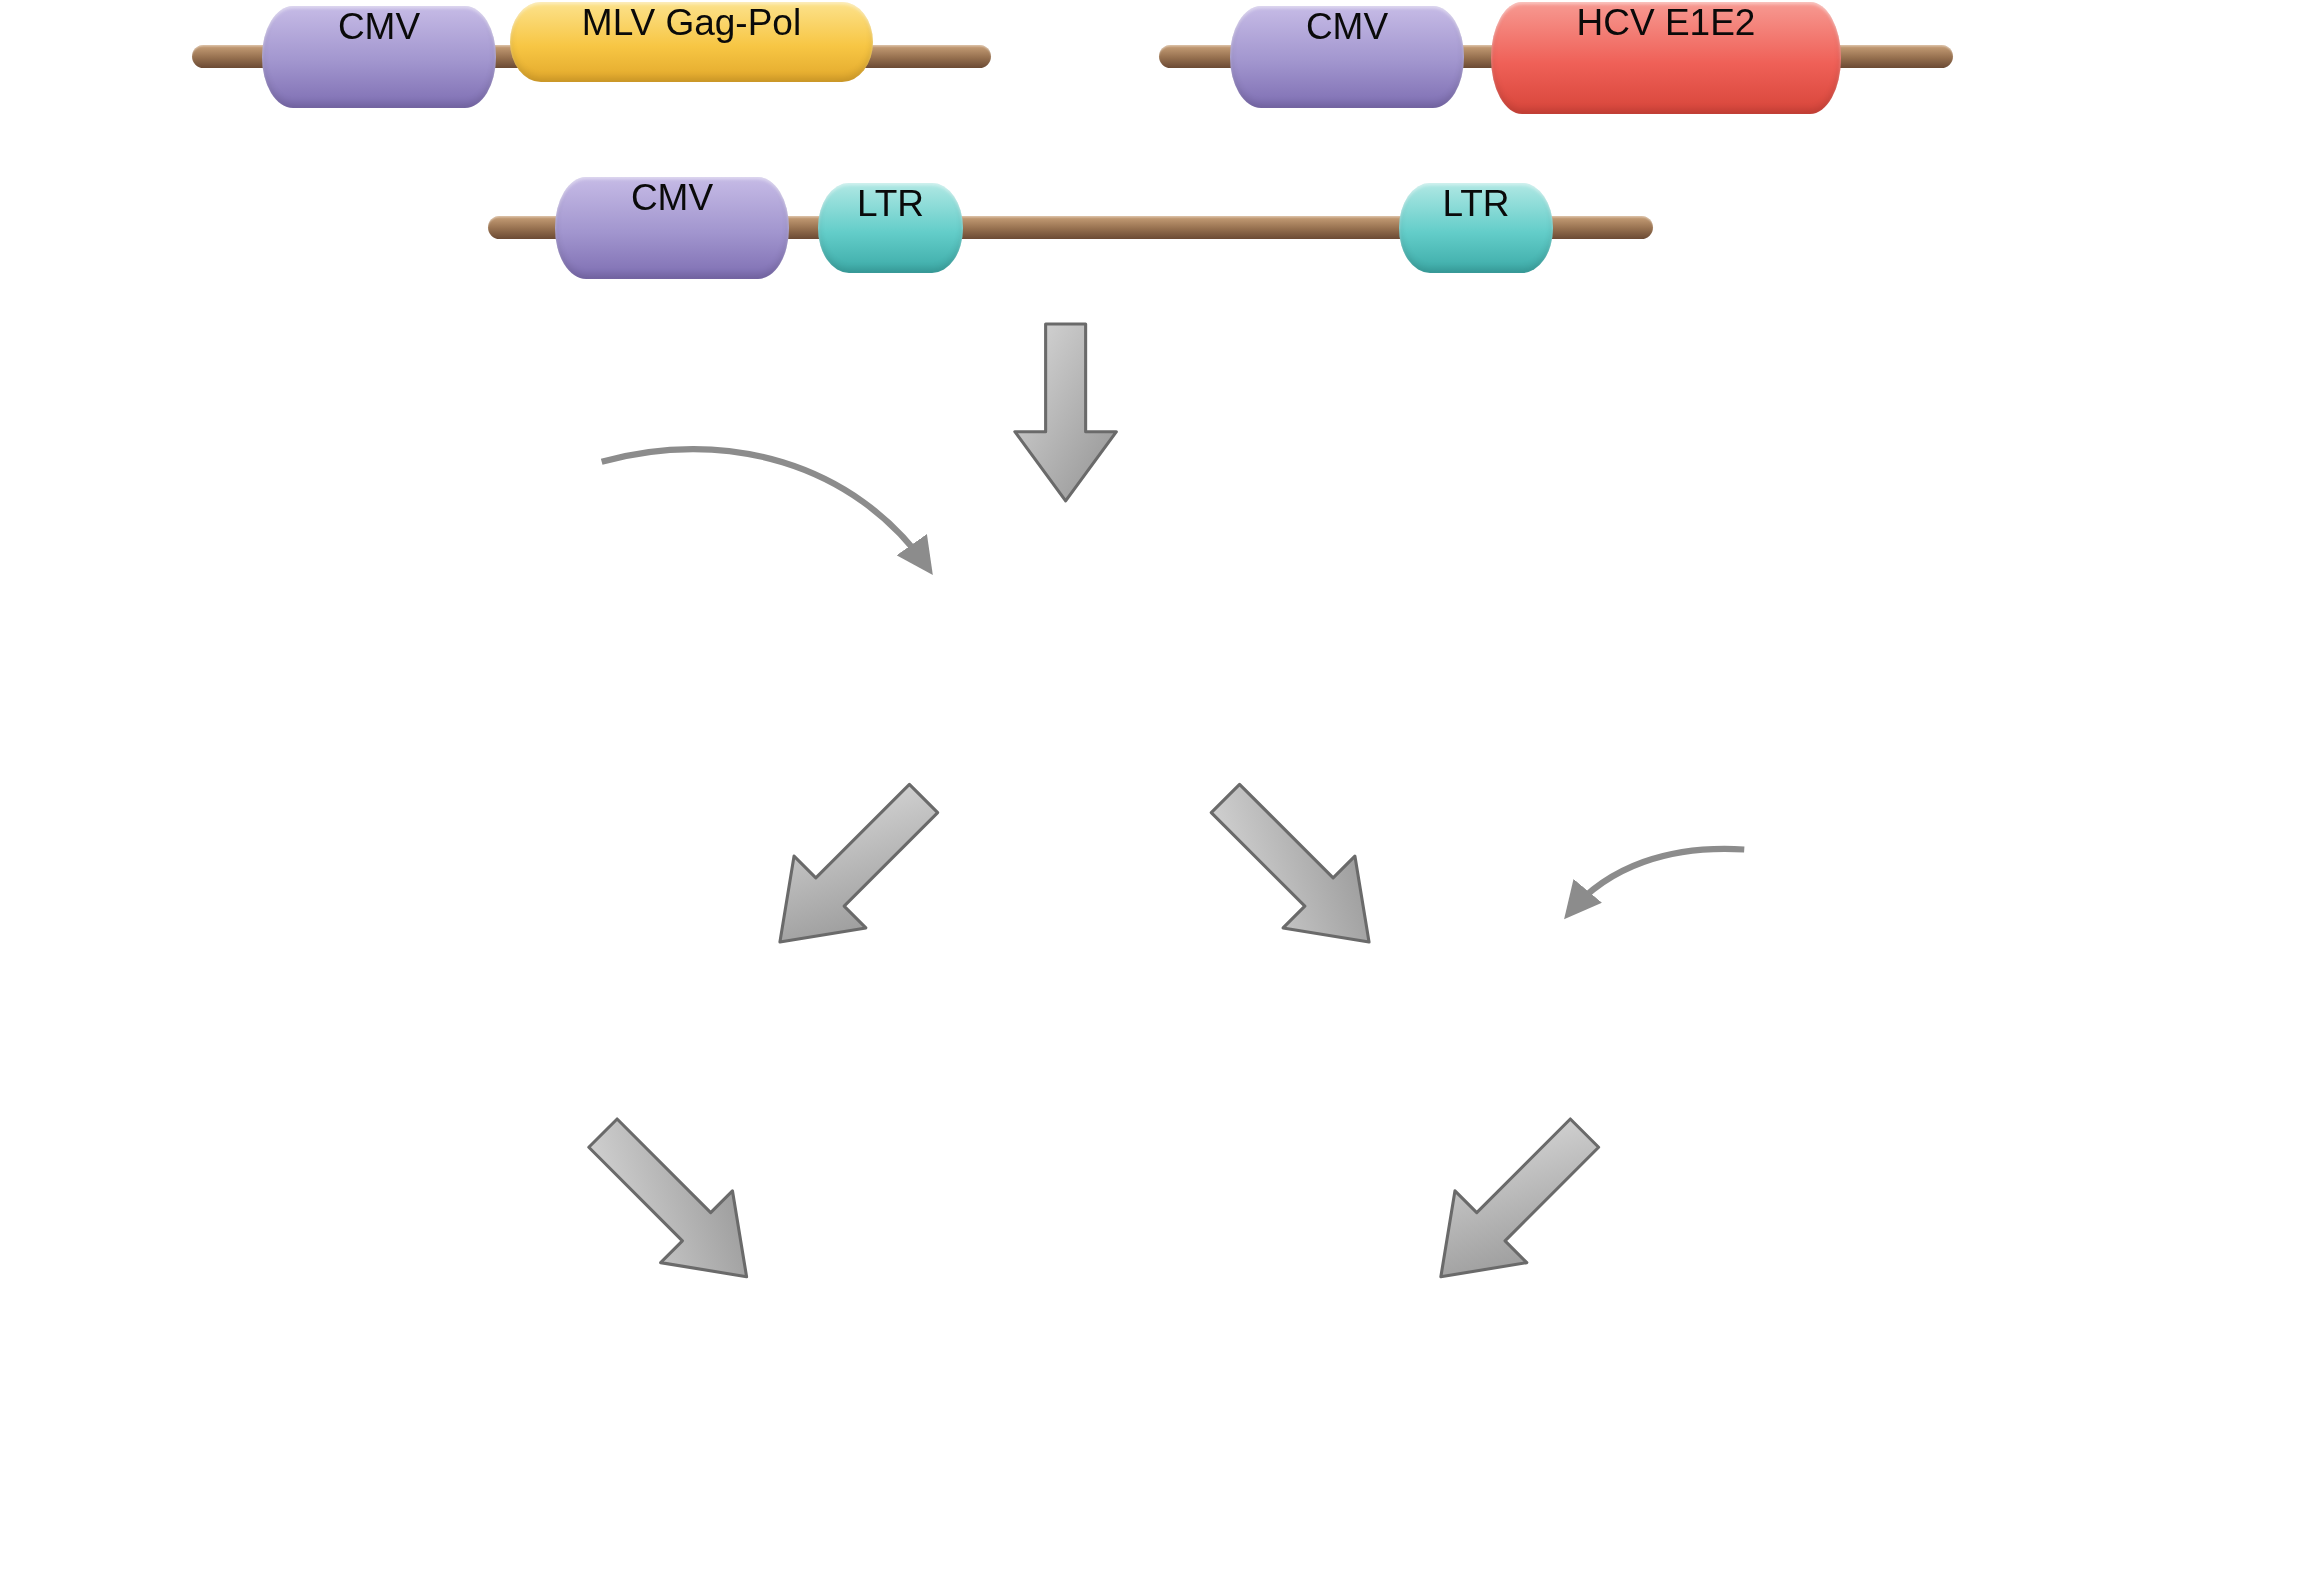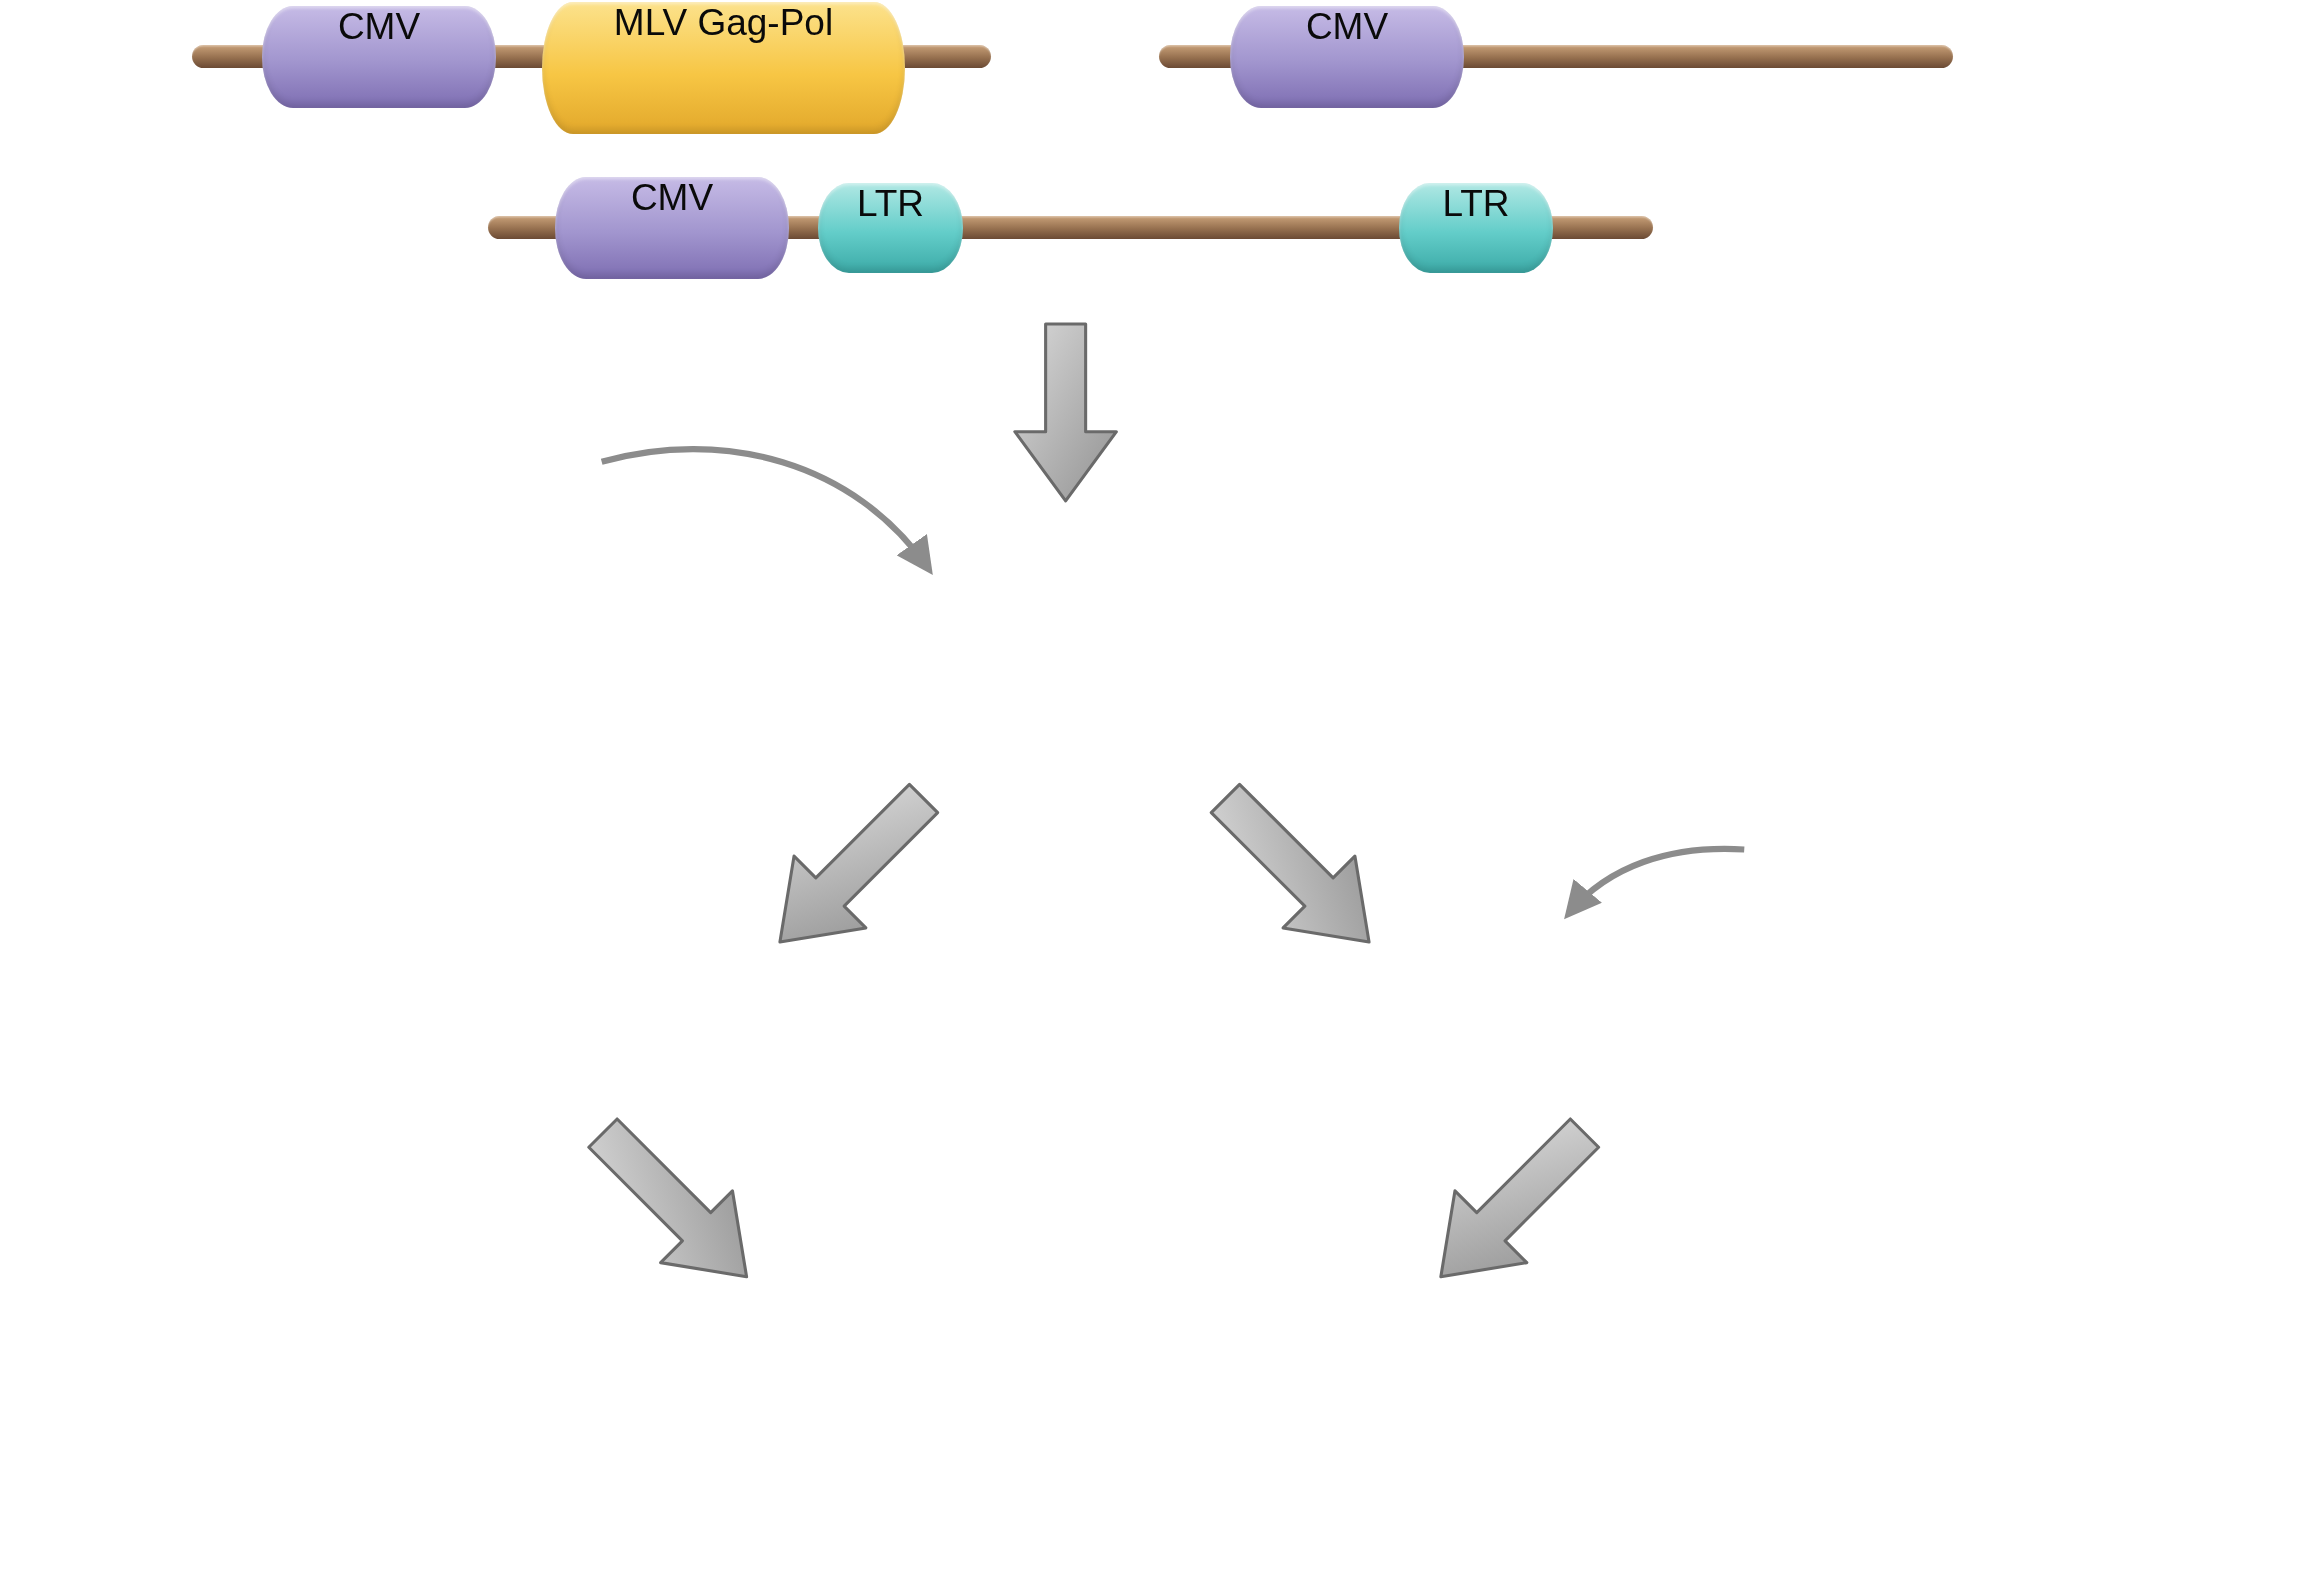--- a/index.html
+++ b/index.html
@@ -30,28 +30,31 @@
 </head>
 <body>
 
 <div id="canvas">
 
   
   <div class="rod" style="left:192px;top:45px;width:799px;"></div>
   <div class="seg purple" style="left:262px;top:6.2px;width:234px;height:102px;">
     <span>CMV</span>
   </div>
-  <div class="seg yellow" style="left:542px;top:1.5px;width:363px;height:132px;">
+  <div class="seg yellow" style="left:510px;top:1.5px;width:363px;height:80px;">
     <span>MLV Gag-Pol</span>
   </div>
 
   
   <div class="rod" style="left:1159px;top:45px;width:794px;"></div>
   <div class="seg purple" style="left:1230px;top:6.2px;width:234px;height:102px;">
     <span>CMV</span>
+  </div>
+  <div class="seg red" style="left:1491px;top:1.5px;width:350px;height:112px;">
+    <span>HCV E1E2</span>
   </div>
 
   
   <div class="rod" style="left:488px;top:216px;width:1165px;"></div>
   <div class="seg purple" style="left:555px;top:177px;width:234px;height:102px;">
     <span>CMV</span>
   </div>
   <div class="seg teal" style="left:818px;top:183px;width:145px;height:90px;">
     <span>LTR</span>
   </div>

